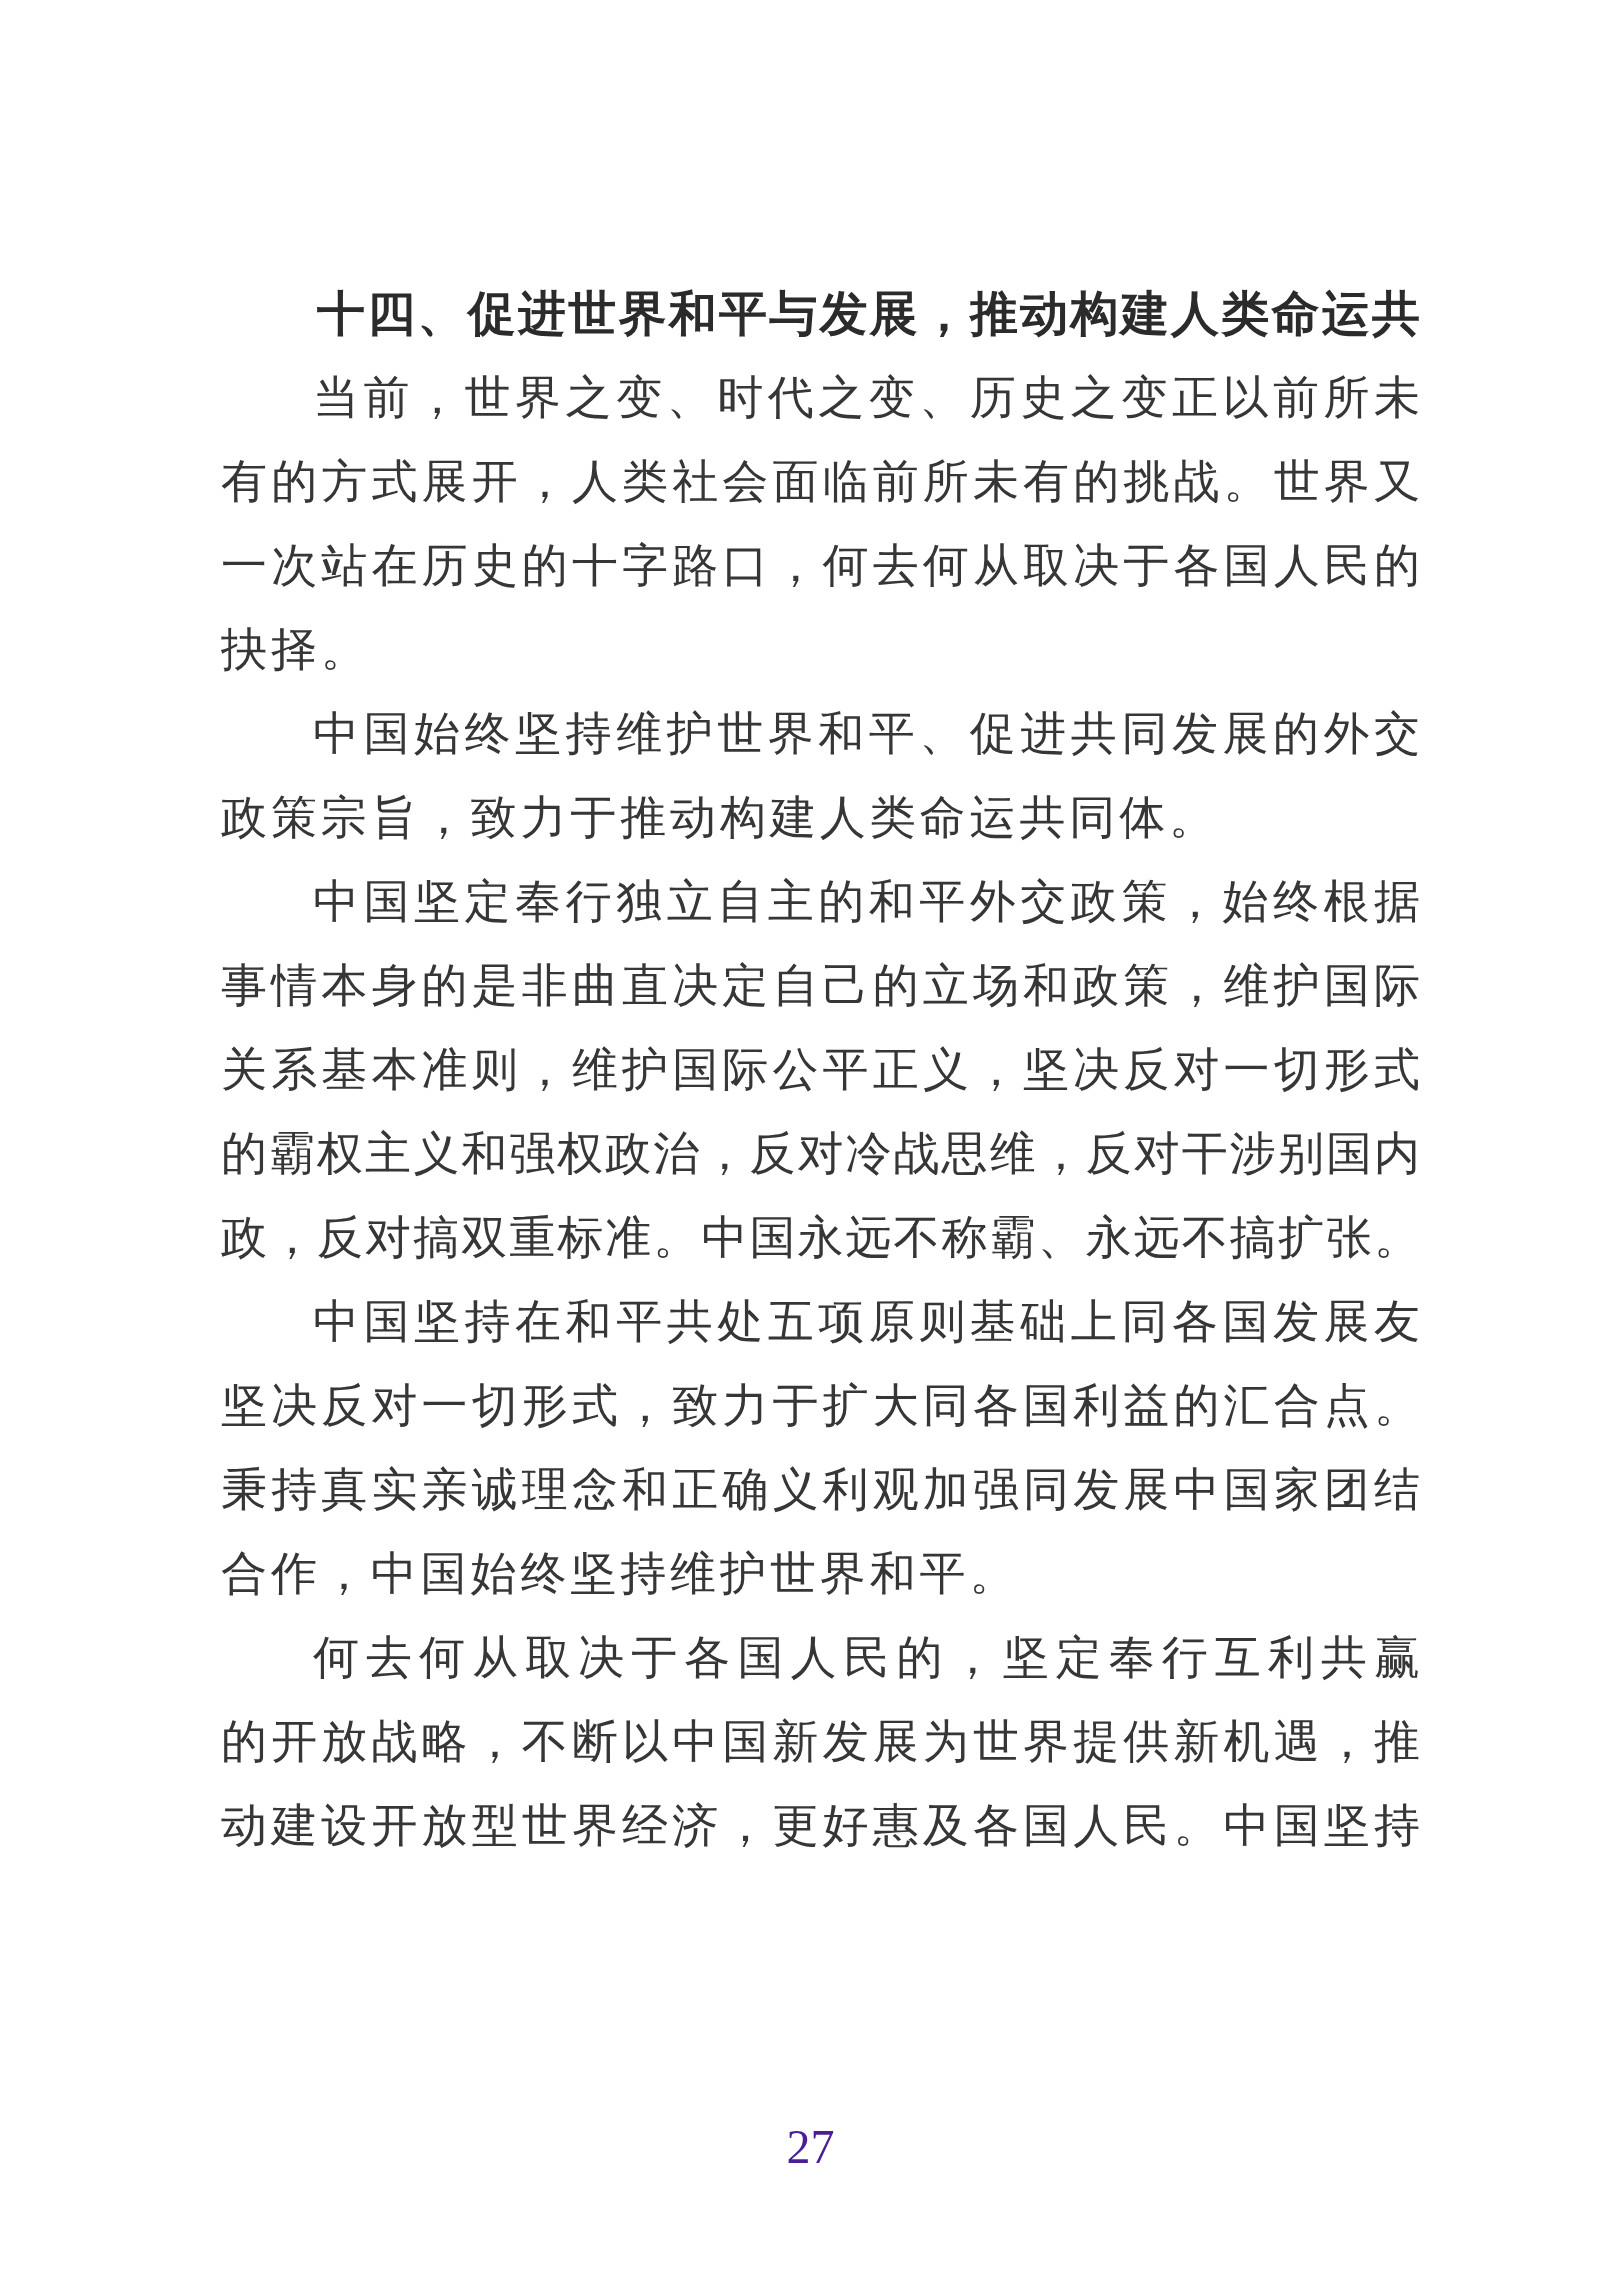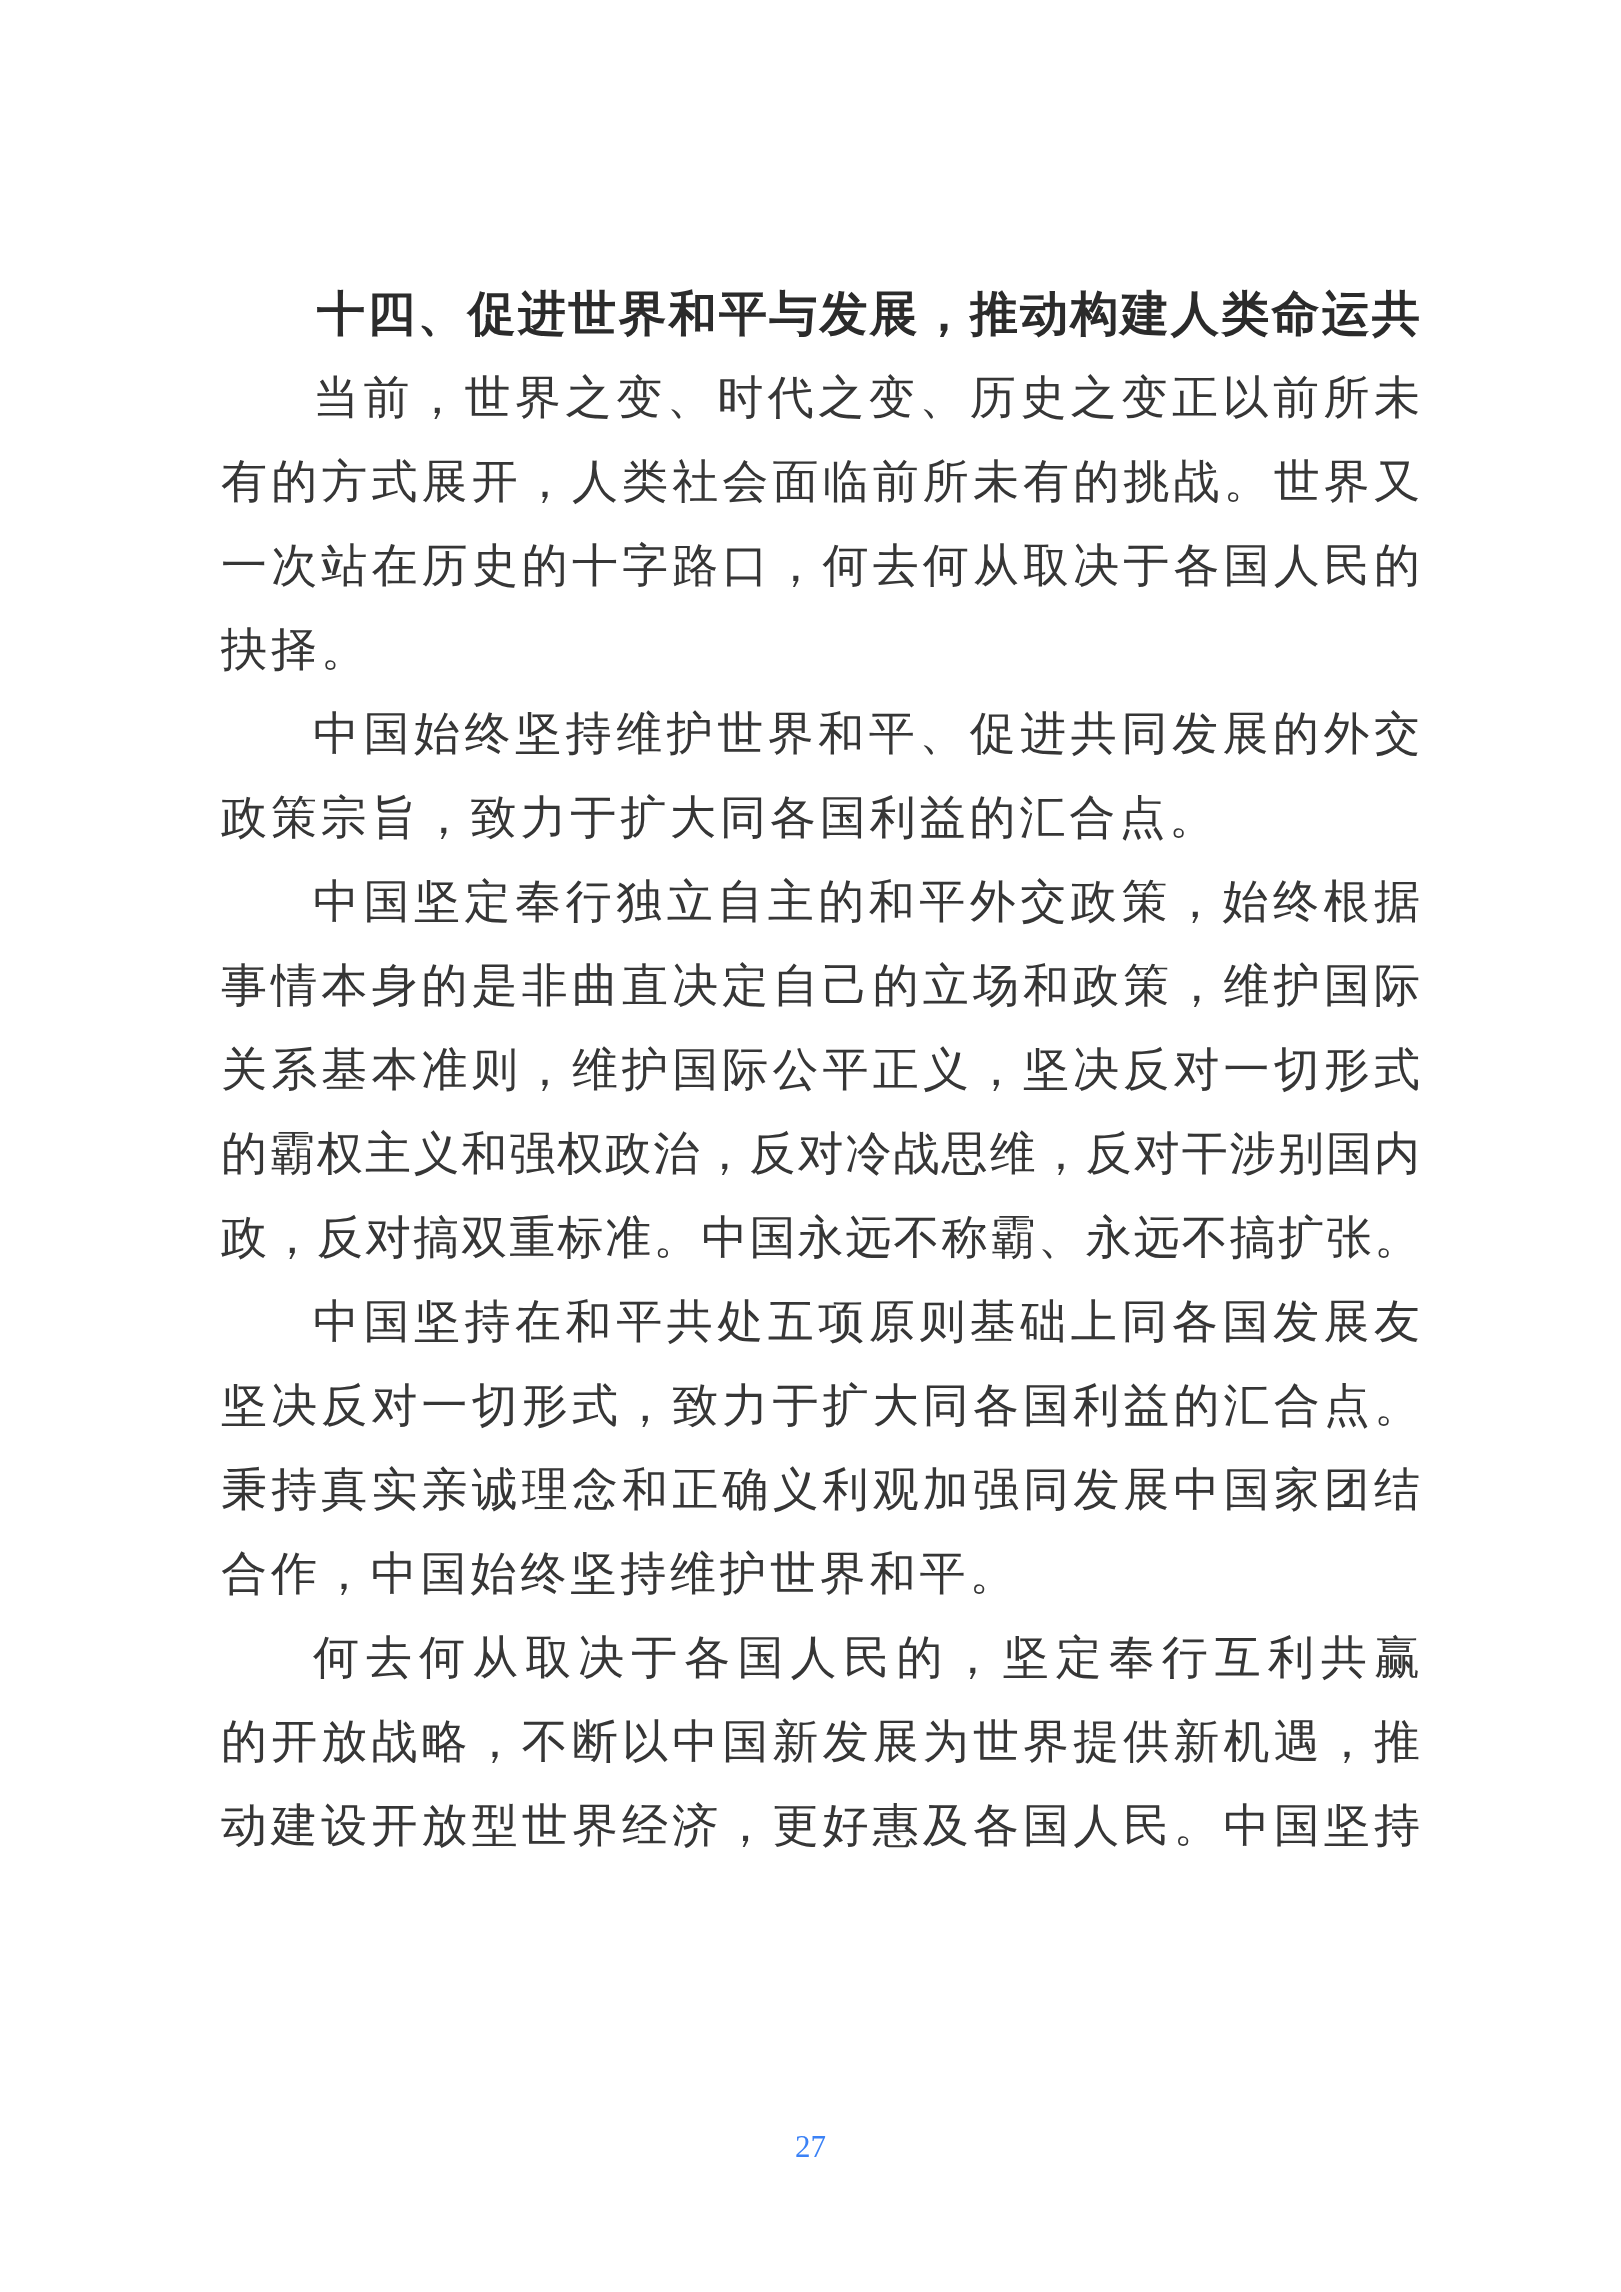--- a/index.html
+++ b/index.html
@@ -49,43 +49,43 @@
     font-family: "Liberation Sans", sans-serif;
     font-weight: 700;
     font-size: 48px;
   }
   .page-number {
     position: absolute;
     left: 0;
     top: 2125px;
     width: 100%;
     text-align: center;
-    color: #3b82f6;
+    color: #4c1d95;
     font-family: "Liberation Serif", serif;
-    font-size: 31px;
+    font-size: 48px;
     line-height: 44px;
   }
 </style>
 </head>
 <body>
 
 <div class="page">
   <div class="text-block">
     <div class="heading">
         <div class="line fill indent">十四、促进世界和平与发展，推动构建人类命运共</div>
       </div>
     <div>
         <div class="line fill indent">当前，世界之变、时代之变、历史之变正以前所未</div>
         <div class="line fill">有的方式展开，人类社会面临前所未有的挑战。世界又</div>
         <div class="line fill">一次站在历史的十字路口，何去何从取决于各国人民的</div>
         <div class="line plain">抉择。</div>
       </div>
     <div>
         <div class="line fill indent">中国始终坚持维护世界和平、促进共同发展的外交</div>
-        <div class="line plain">政策宗旨，致力于扩大同各国利益的汇合点。</div>
+        <div class="line plain">政策宗旨，致力于推动构建人类命运共同体。</div>
       </div>
     <div>
         <div class="line fill indent">中国坚定奉行独立自主的和平外交政策，始终根据</div>
         <div class="line fill">事情本身的是非曲直决定自己的立场和政策，维护国际</div>
         <div class="line fill">关系基本准则，维护国际公平正义，坚决反对一切形式</div>
         <div class="line fill">的霸权主义和强权政治，反对冷战思维，反对干涉别国内</div>
         <div class="line fill">政，反对搞双重标准。中国永远不称霸、永远不搞扩张。</div>
       </div>
     <div>
         <div class="line fill indent">中国坚持在和平共处五项原则基础上同各国发展友</div>

